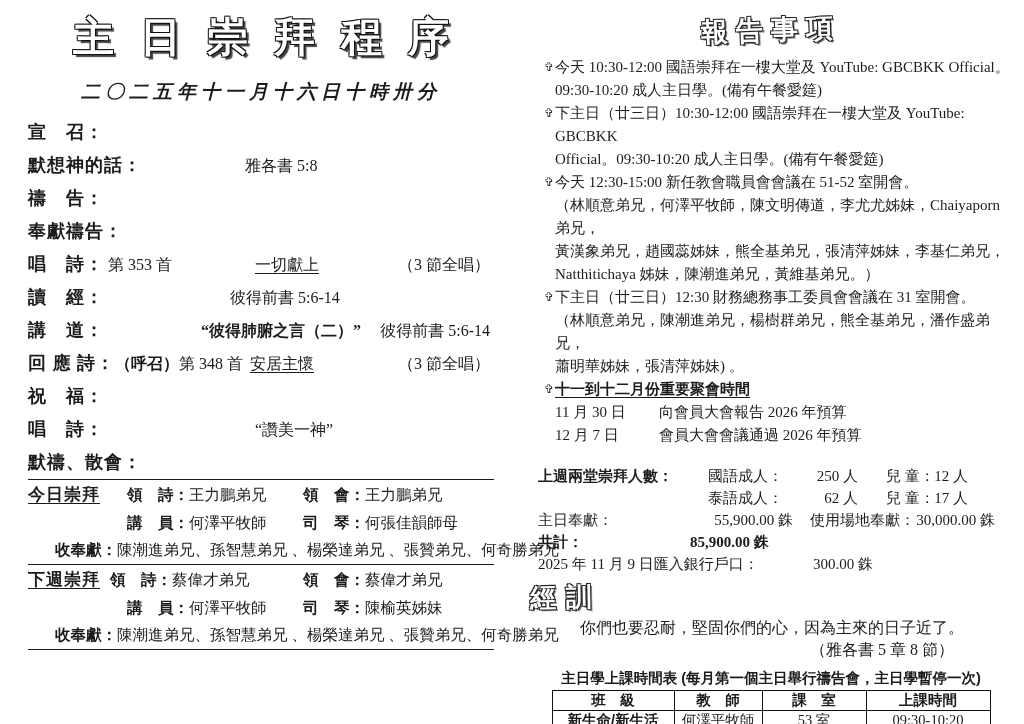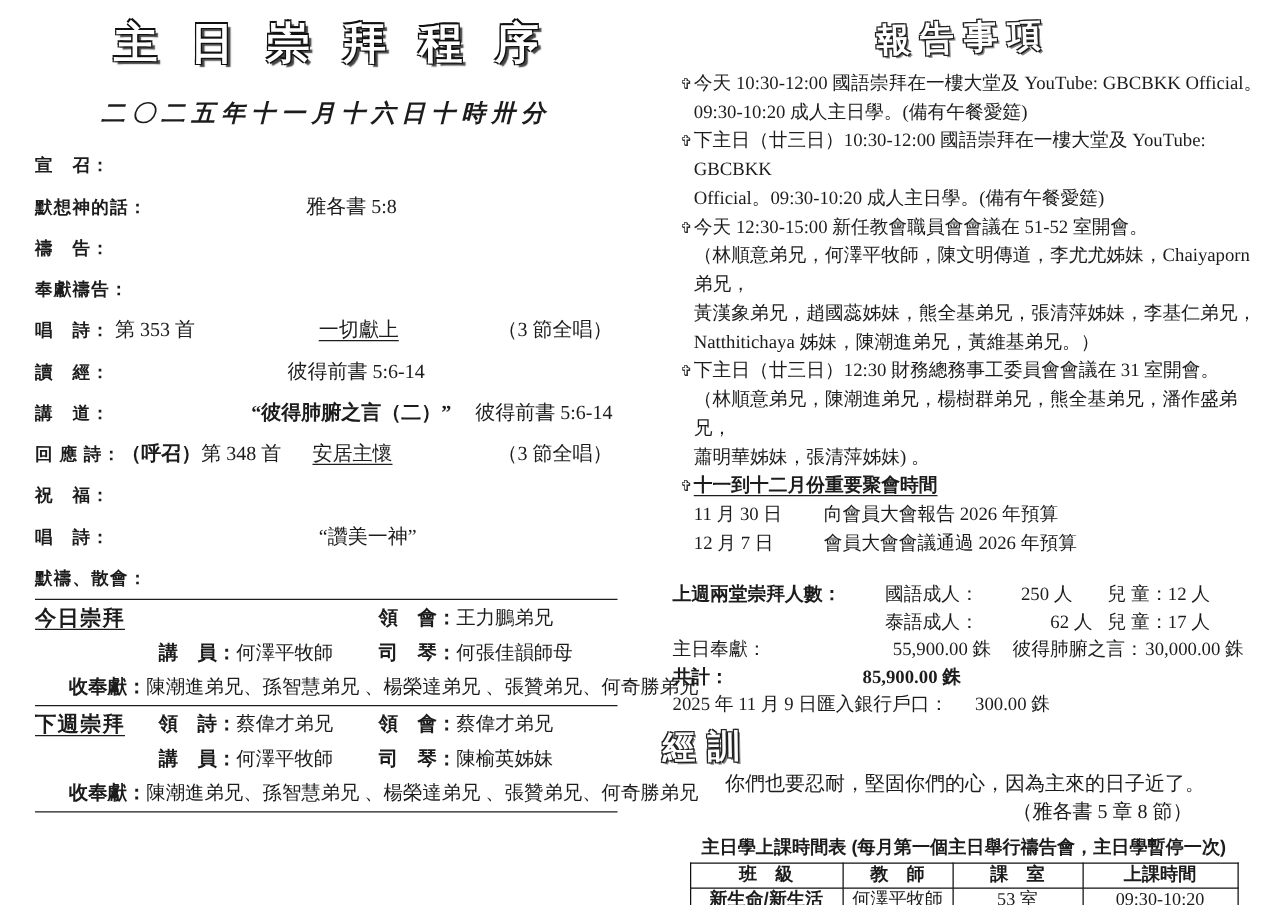--- a/index.html
+++ b/index.html
@@ -9,33 +9,32 @@
     color:#1c1c1c;
     font-family:"Liberation Serif","DejaVu Serif",serif;
     overflow:hidden;
   }
   .page { position:relative; width:1024px; height:724px; background:#ffffff; }
 
   
   .left-col { position:absolute; left:28px; top:14px; width:466px; }
 
   .doc-title {
-    text-align:center; font-size:35px; line-height:46px; font-weight:bold;
+    text-align:center; font-size:41px; line-height:46px; font-weight:bold;
     letter-spacing:26px; padding-left:26px;
     color:#fff;
     text-shadow:-1px -1px 0 #111,1px -1px 0 #111,-1px 1px 0 #111,1px 1px 0 #111,3px 3px 1px #444;
-    font-family:Liberation Mono, monospace;
   }
   .doc-date {
     text-align:center; font-size:19px; line-height:24px; margin-top:20px;
     font-style:italic; font-weight:bold; letter-spacing:5px;
   }
   .prog { margin-top:12px; }
   .prow { position:relative; height:33px; line-height:33px; font-size:16px; white-space:nowrap; }
-  .plbl { font-weight:bold; font-size:14px; letter-spacing:1px; }
+  .plbl { font-weight:bold; font-size:18px; letter-spacing:1px; }
   .abs  { position:absolute; top:0; }
   .u    { text-decoration:underline; text-underline-offset:3px; }
   .hymns { position:absolute; left:137px; top:0; display:flex; gap:17px; }
   .b    { font-weight:bold; }
 
   .rule { border-top:1.5px solid #1c1c1c; }
   .rsec { padding:1px 0 2px 0; }
   .rrow { position:relative; height:28px; line-height:28px; font-size:15.5px; white-space:nowrap; }
   .rrow.short { height:25px; line-height:25px; }
   .rhead { font-weight:bold; font-size:17px; letter-spacing:1px; text-decoration:underline; text-underline-offset:3px; }
@@ -151,37 +150,38 @@
       <div class="prow">
         <span class="plbl">默禱、散會：</span>
       </div>
     </div>
 
     <div class="rule"></div>
 
     <div class="rsec">
       <div class="rrow">
         <span class="rhead">今日崇拜</span>
+        <span class="abs" style="left:99px"><span class="rlbl">領　詩：</span><span>王力鵬弟兄</span></span>
         <span class="abs" style="left:275px"><span class="rlbl">領　會：</span><span>王力鵬弟兄</span></span>
       </div>
       <div class="rrow">
         <span class="abs" style="left:99px"><span class="rlbl">講　員：</span><span>何澤平牧師</span></span>
         <span class="abs" style="left:275px"><span class="rlbl">司　琴：</span><span>何張佳韻師母</span></span>
       </div>
       <div class="rrow short">
         <span class="abs" style="left:27px"><span class="rlbl">收奉獻：</span><span>陳潮進弟兄、孫智慧弟兄 、楊榮達弟兄 、張贊弟兄、何奇勝弟兄</span></span>
       </div>
     </div>
 
     <div class="rule"></div>
 
     <div class="rsec">
       <div class="rrow">
         <span class="rhead">下週崇拜</span>
-        <span class="abs" style="left:99px"><span class="rlbl">領　詩：</span><span>蔡偉才弟兄</span></span>
+        <span class="abs" style="left:82px"><span class="rlbl">領　詩：</span><span>蔡偉才弟兄</span></span>
         <span class="abs" style="left:275px"><span class="rlbl">領　會：</span><span>蔡偉才弟兄</span></span>
       </div>
       <div class="rrow">
         <span class="abs" style="left:99px"><span class="rlbl">講　員：</span><span>何澤平牧師</span></span>
         <span class="abs" style="left:275px"><span class="rlbl">司　琴：</span><span>陳榆英姊妹</span></span>
       </div>
       <div class="rrow short">
         <span class="abs" style="left:27px"><span class="rlbl">收奉獻：</span><span>陳潮進弟兄、孫智慧弟兄 、楊榮達弟兄 、張贊弟兄、何奇勝弟兄</span></span>
       </div>
     </div>
@@ -249,37 +249,37 @@
     <div class="stats">
       <div class="strow">
         <span class="abs b" style="left:10px">上週兩堂崇拜人數：</span>
         <span class="abs" style="left:180px">國語成人：</span>
         <span class="abs ralign" style="left:240px;width:90px">250 人</span>
         <span class="abs" style="left:358px">兒 童：</span>
         <span class="abs ralign" style="left:384px;width:56px">12 人</span>
       </div>
       <div class="strow">
         <span class="abs" style="left:180px">泰語成人：</span>
-        <span class="abs ralign" style="left:256px;width:90px">62 人</span>
+        <span class="abs ralign" style="left:240px;width:90px">62 人</span>
         <span class="abs" style="left:358px">兒 童：</span>
         <span class="abs ralign" style="left:384px;width:56px">17 人</span>
       </div>
       <div class="strow">
         <span class="abs" style="left:10px">主日奉獻：</span>
         <span class="abs ralign" style="left:150px;width:115px">55,900.00 銖</span>
-        <span class="abs" style="left:282px">彼得肺腑之言：</span>
+        <span class="abs" style="left:282px">使用場地奉獻：</span>
         <span class="abs ralign" style="left:352px;width:115px">30,000.00 銖</span>
       </div>
       <div class="strow">
         <span class="abs b" style="left:10px">共計：</span>
         <span class="abs b" style="left:162px">85,900.00 銖</span>
       </div>
       <div class="strow">
         <span class="abs" style="left:10px">2025 年 11 月 9 日匯入銀行戶口：</span>
-        <span class="abs" style="left:252px">300.00 銖</span>
+        <span class="abs" style="left:285px">300.00 銖</span>
       </div>
     </div>
 
     <div>
       <span class="jx-header">經訓</span>
       <div class="jx-verse">你們也要忍耐，堅固你們的心，因為主來的日子近了。</div>
       <div class="jx-ref">（雅各書 5 章 8 節）</div>
     </div>
 
     <div class="ss-title">主日學上課時間表 (每月第一個主日舉行禱告會，主日學暫停一次)</div>

